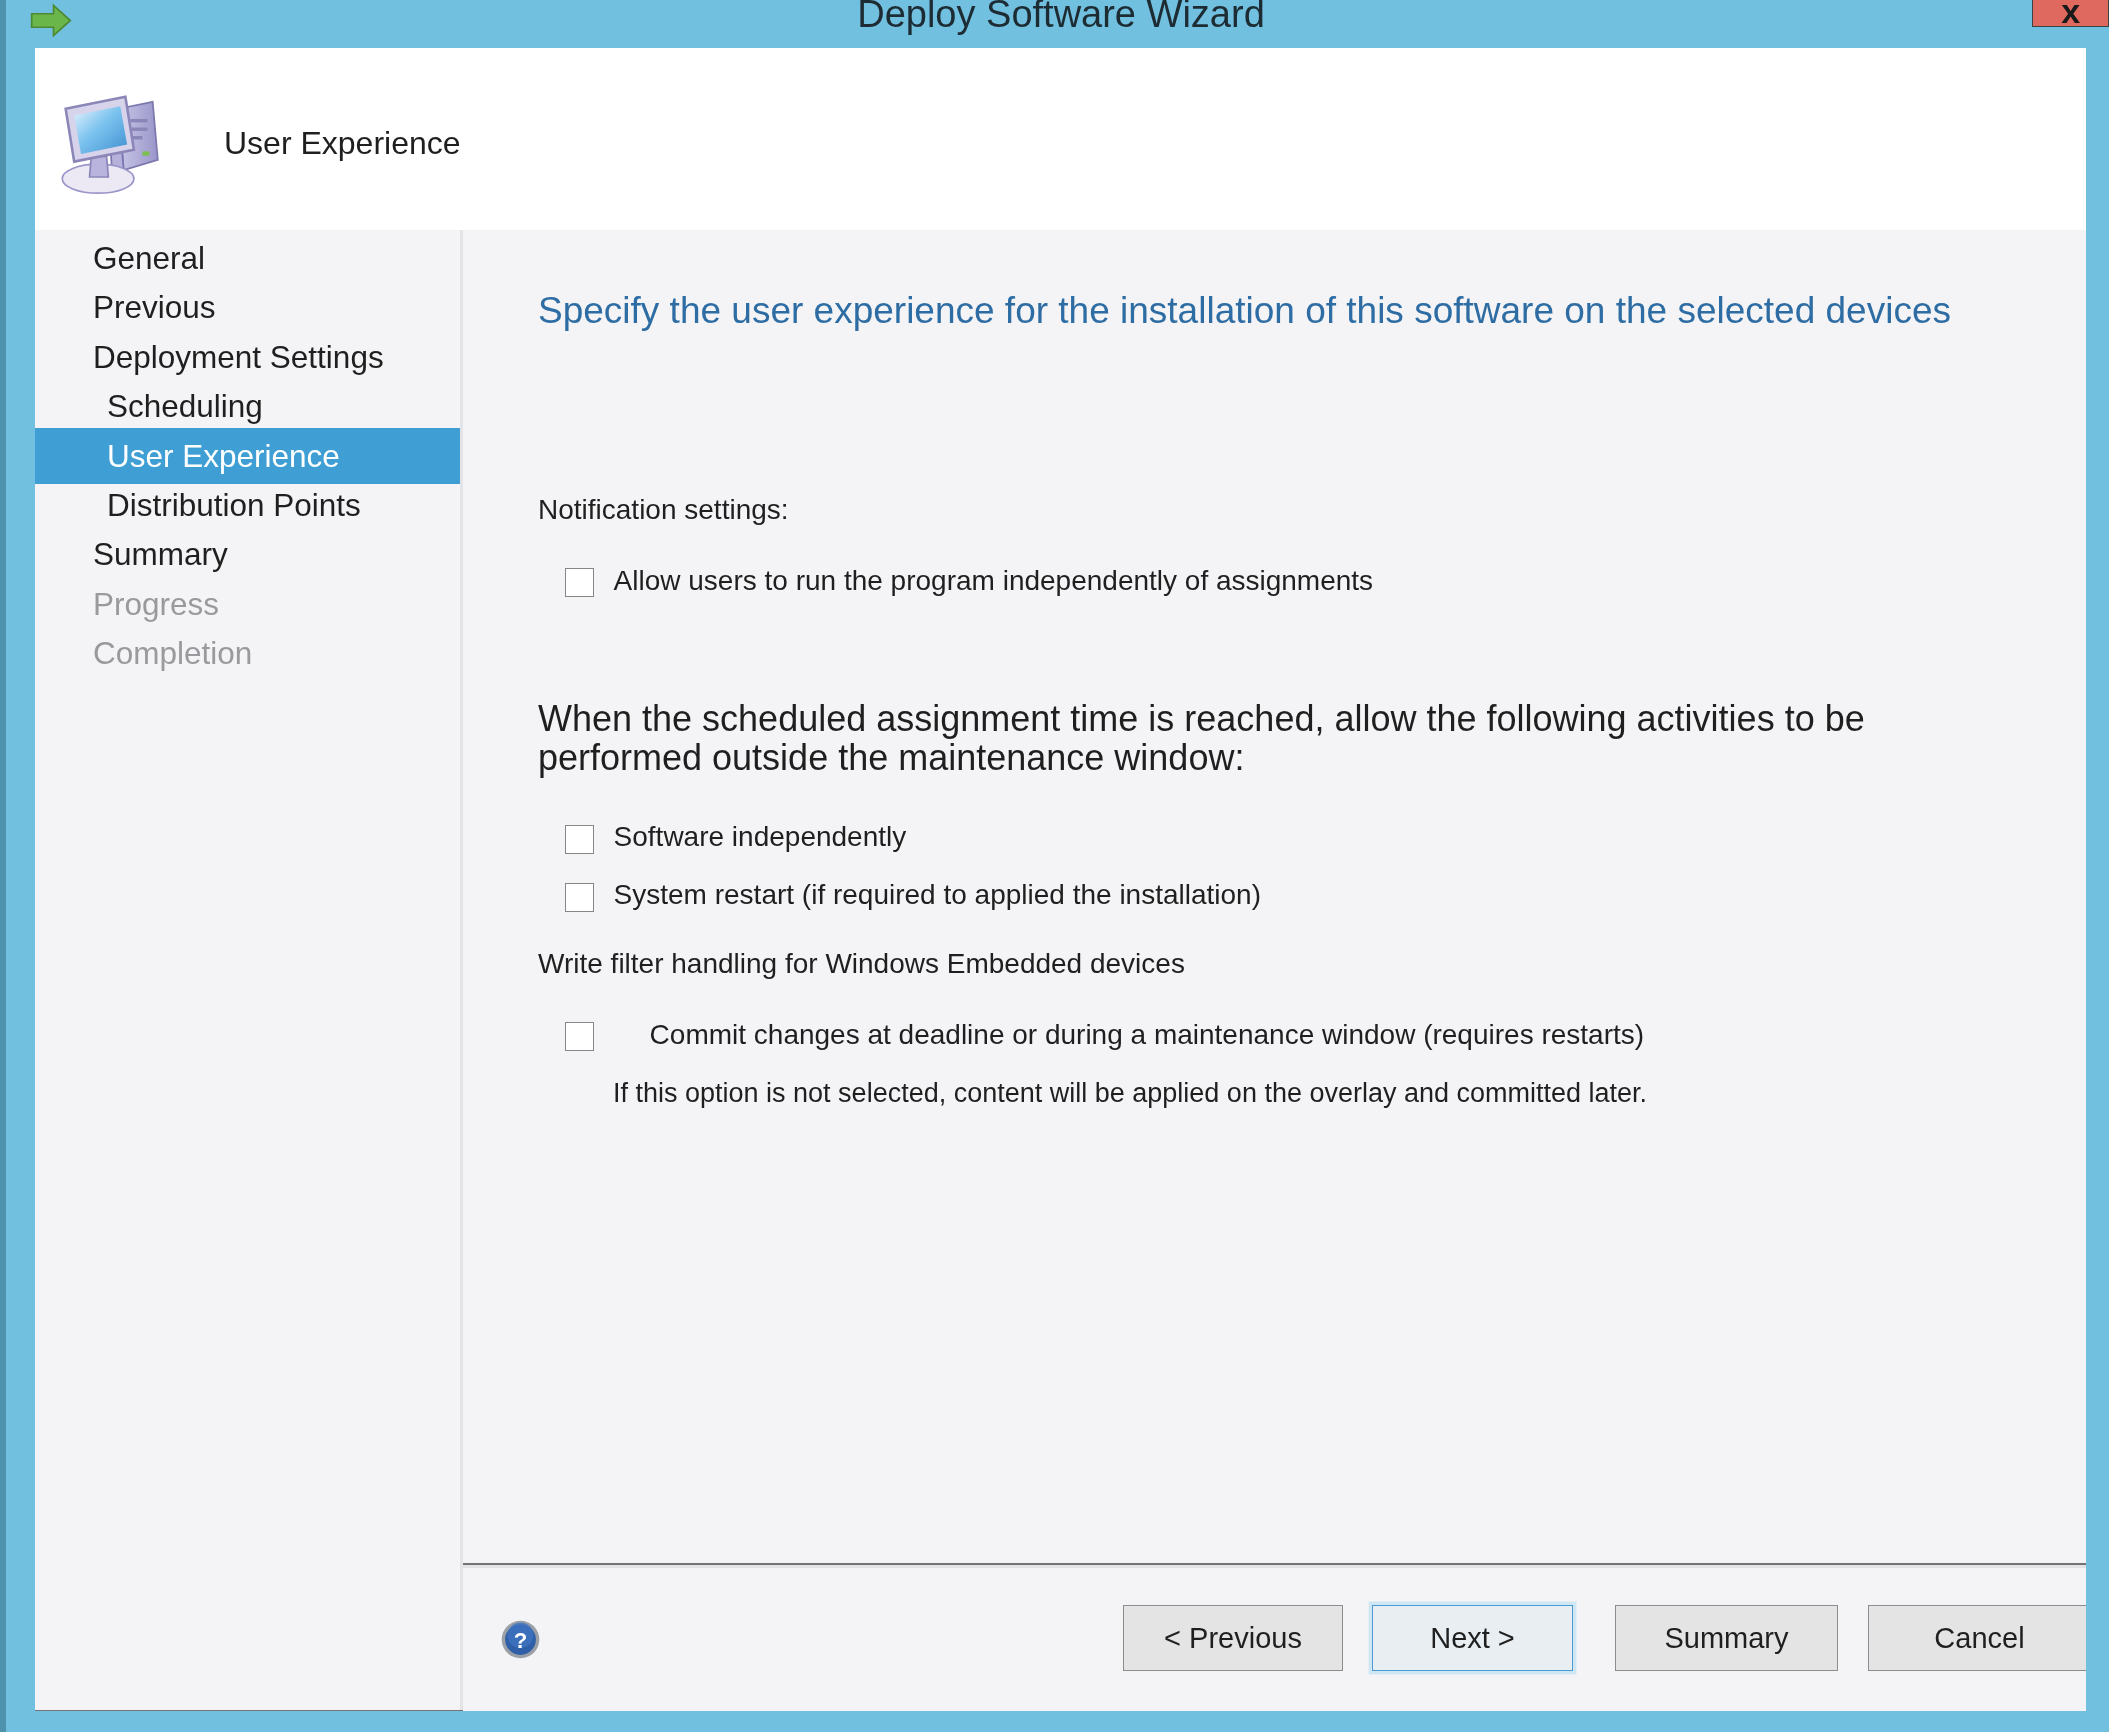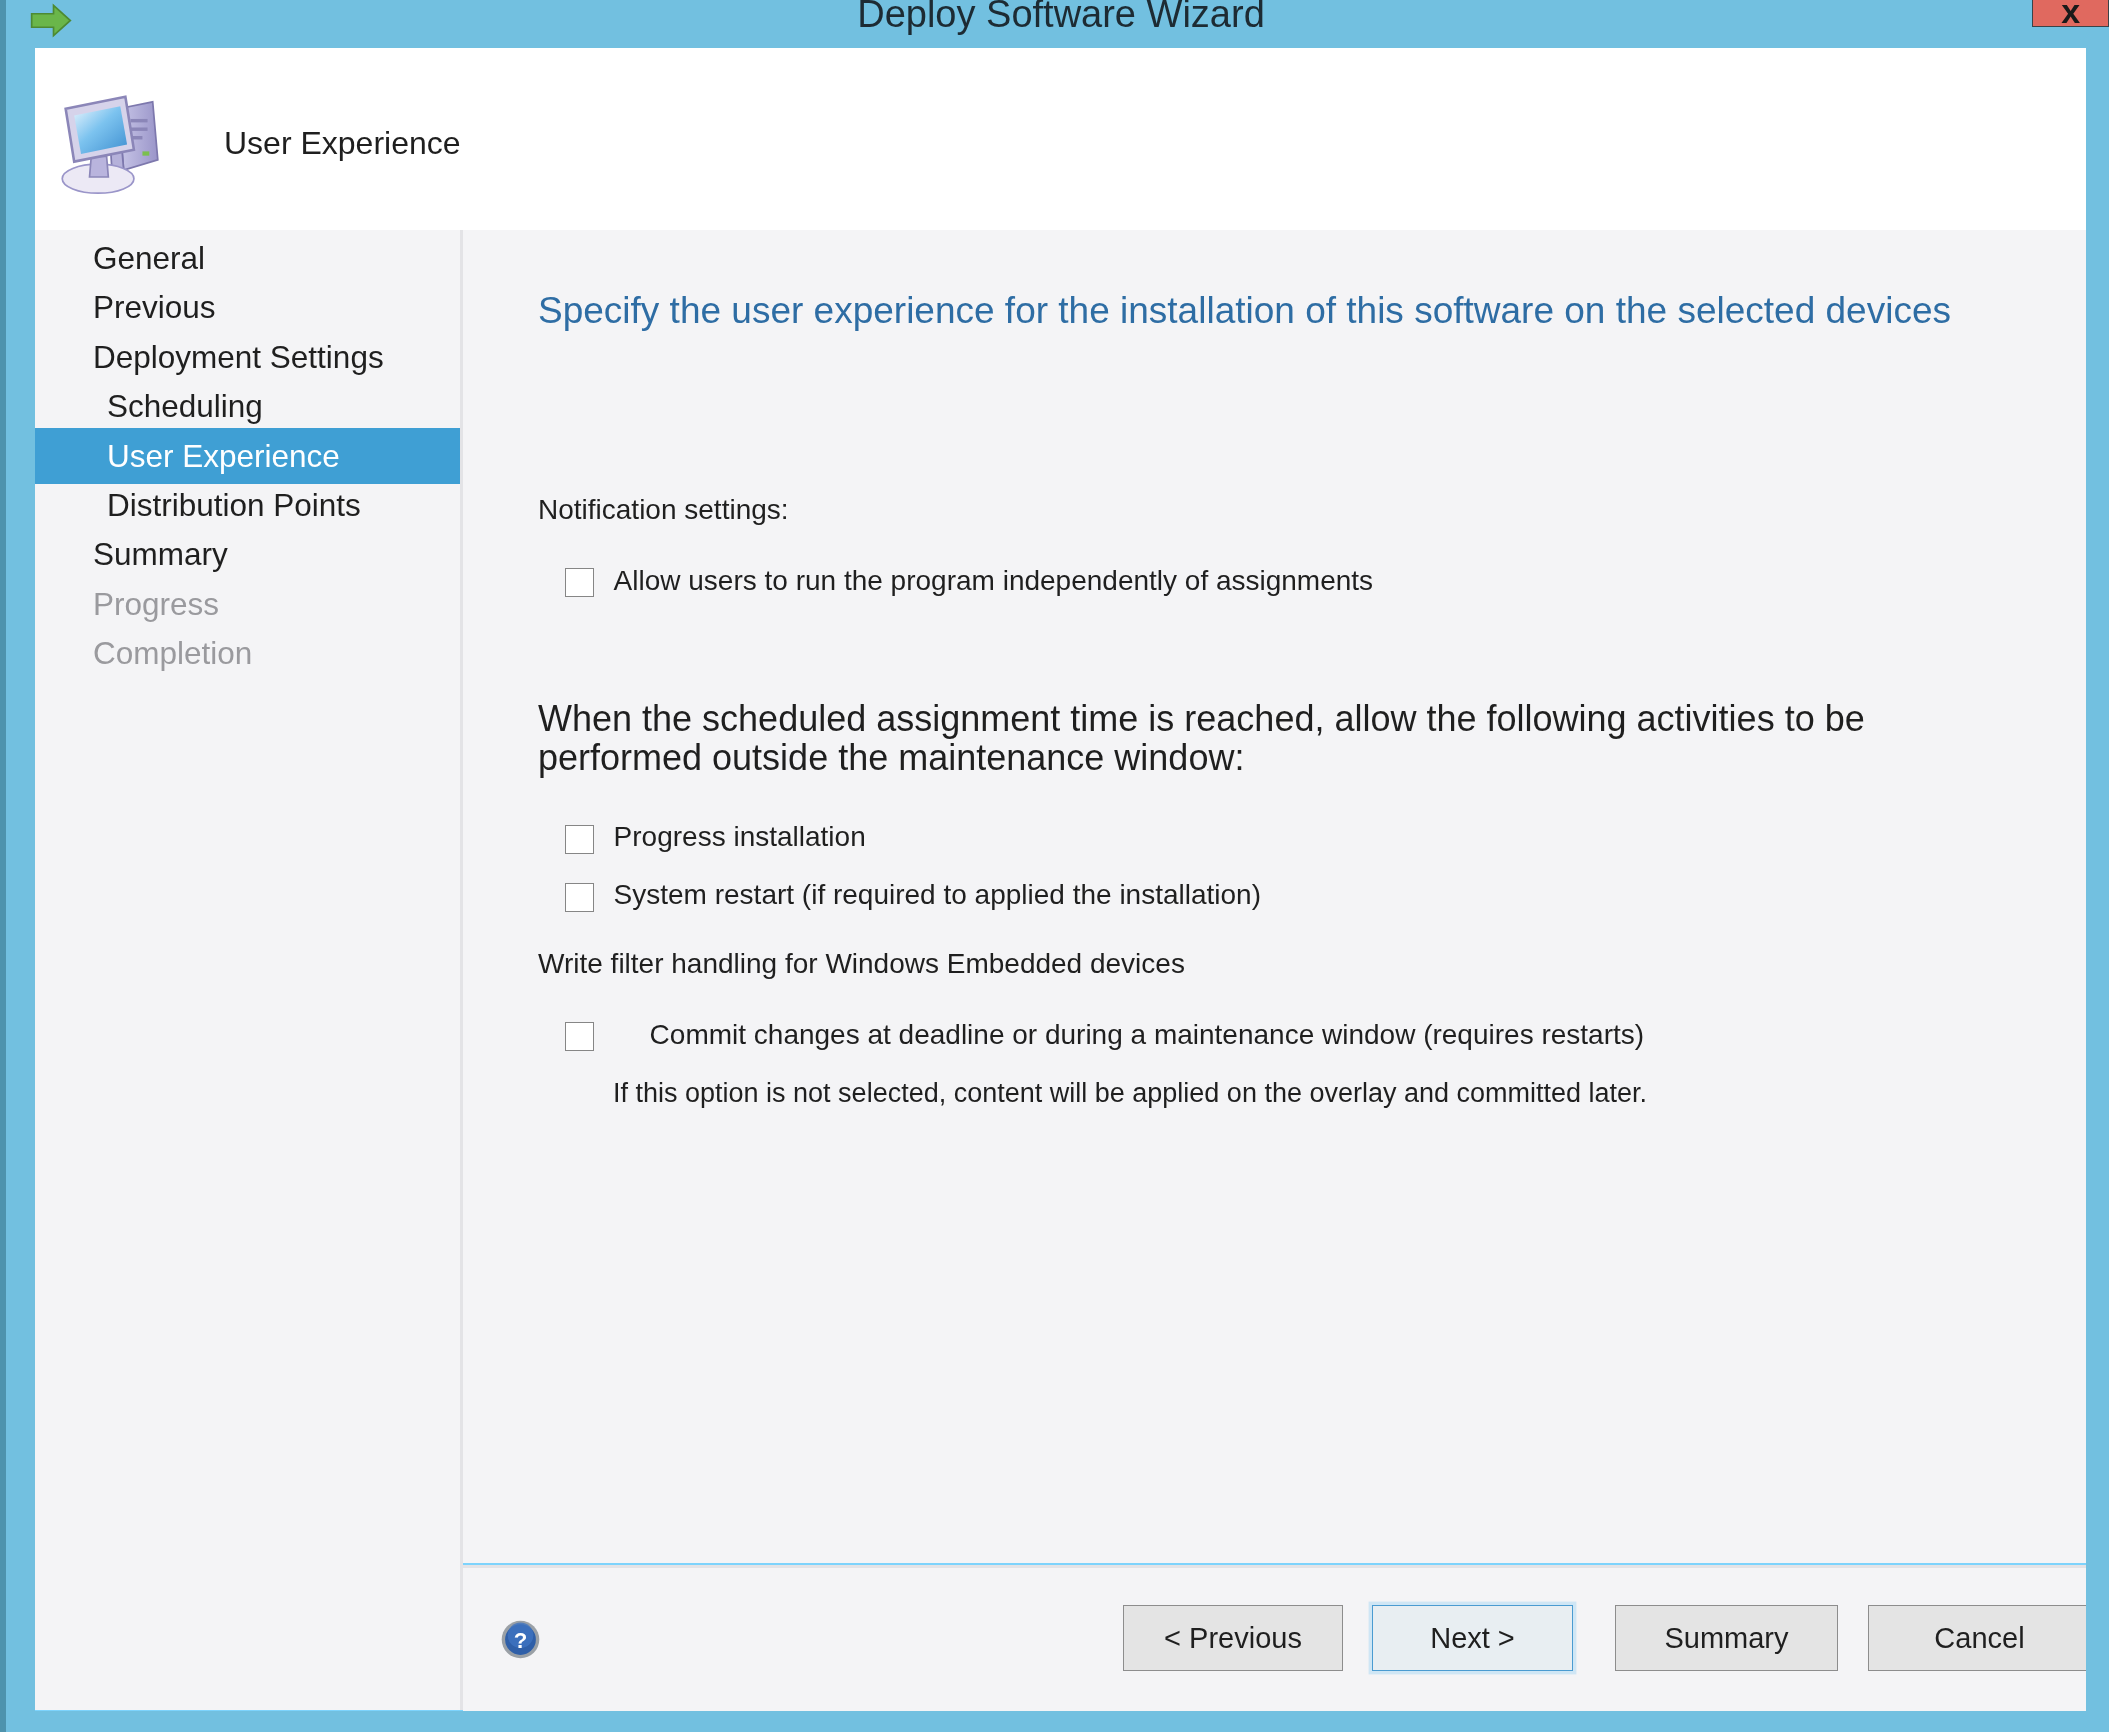--- a/index.html
+++ b/index.html
@@ -70,21 +70,21 @@
     line-height: 0.9;
   }
 
   
   .dialog {
     position: absolute;
     left: 29px;
     top: 48px;
     width: 2051px;
     height: 1663px;
-    background: #7dd3fc;
+    background: #737373;
     overflow: hidden;
   }
 
   
   .header-band {
     position: absolute;
     left: 0; top: 0;
     width: 2051px;
     height: 182px;
     background: #ffffff;
@@ -345,21 +345,21 @@
 
         <div class="checkrow" style="margin-top:39px; margin-left:27px;">
           <span class="checkbox"></span>
           <span class="checklabel">Allow users to run the program independently of assignments</span>
         </div>
 
         <div class="para" style="margin-top:102px; width:1363px;">When the scheduled assignment time is reached, allow the following activities to be performed outside the maintenance window:</div>
 
         <div class="checkrow" style="margin-top:44px; margin-left:27px;">
           <span class="checkbox"></span>
-          <span class="checklabel">Progress installation</span>
+          <span class="checklabel">Software independently</span>
         </div>
 
         <div class="checkrow" style="margin-top:25.6px; margin-left:27px;">
           <span class="checkbox"></span>
           <span class="checklabel">System restart (if required to applied the installation)</span>
         </div>
 
         <div class="field-label" style="margin-top:36px;">Write filter handling for Windows Embedded devices</div>
 
         <div class="checkrow" style="margin-top:39px; margin-left:27px;gap:36px;">

